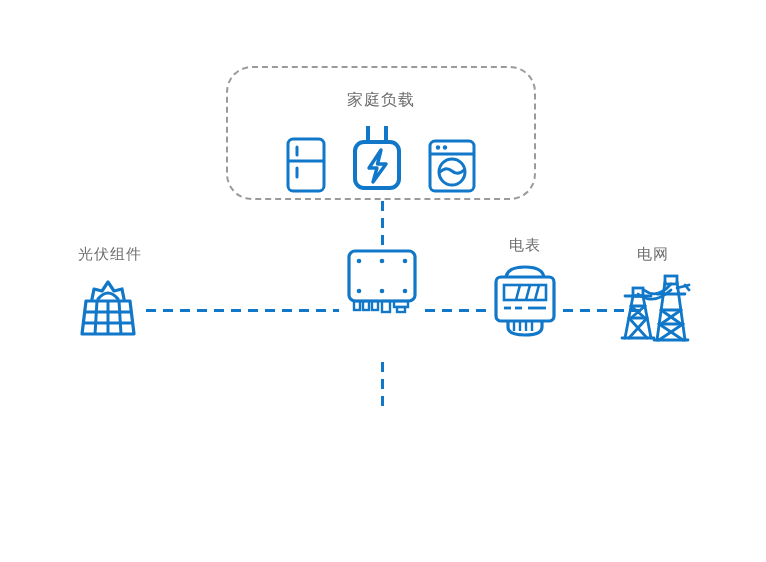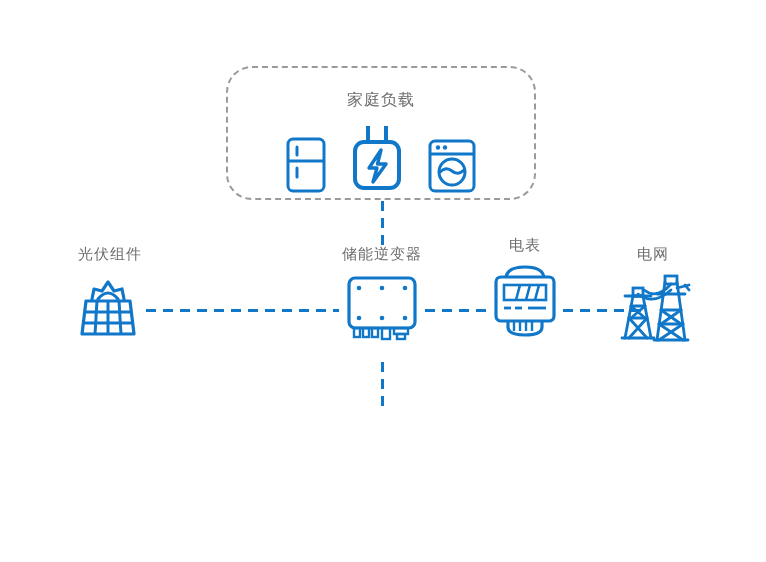--- a/index.html
+++ b/index.html
@@ -148,21 +148,20 @@
         <line x1="11" y1="40" x2="57" y2="40" stroke="#1077c9" stroke-width="3"></line>
         <line x1="9.5" y1="51" x2="58.5" y2="51" stroke="#1077c9" stroke-width="3"></line>
         <line x1="23" y1="29" x2="21" y2="62" stroke="#1077c9" stroke-width="3"></line>
         <line x1="34" y1="29" x2="34" y2="62" stroke="#1077c9" stroke-width="3"></line>
         <line x1="45" y1="29" x2="47" y2="62" stroke="#1077c9" stroke-width="3"></line>
       </svg>
     </div>
   </div>
 
   <div class="node" style="left:322px; top:245px; width:120px;">
-    <div class="node-label">储能逆变器</div>
     <div class="node-icon">
       <svg width="86" height="72" viewBox="0 0 86 72">
         <rect x="10" y="6" width="66" height="50" rx="6" ry="6" fill="none" stroke="#1077c9" stroke-width="3.2"></rect>
         <circle cx="20" cy="16" r="2.3" fill="#1077c9"></circle>
         <circle cx="43" cy="16" r="2.3" fill="#1077c9"></circle>
         <circle cx="66" cy="16" r="2.3" fill="#1077c9"></circle>
         <circle cx="20" cy="46" r="2.3" fill="#1077c9"></circle>
         <circle cx="43" cy="46" r="2.3" fill="#1077c9"></circle>
         <circle cx="66" cy="46" r="2.3" fill="#1077c9"></circle>
 

